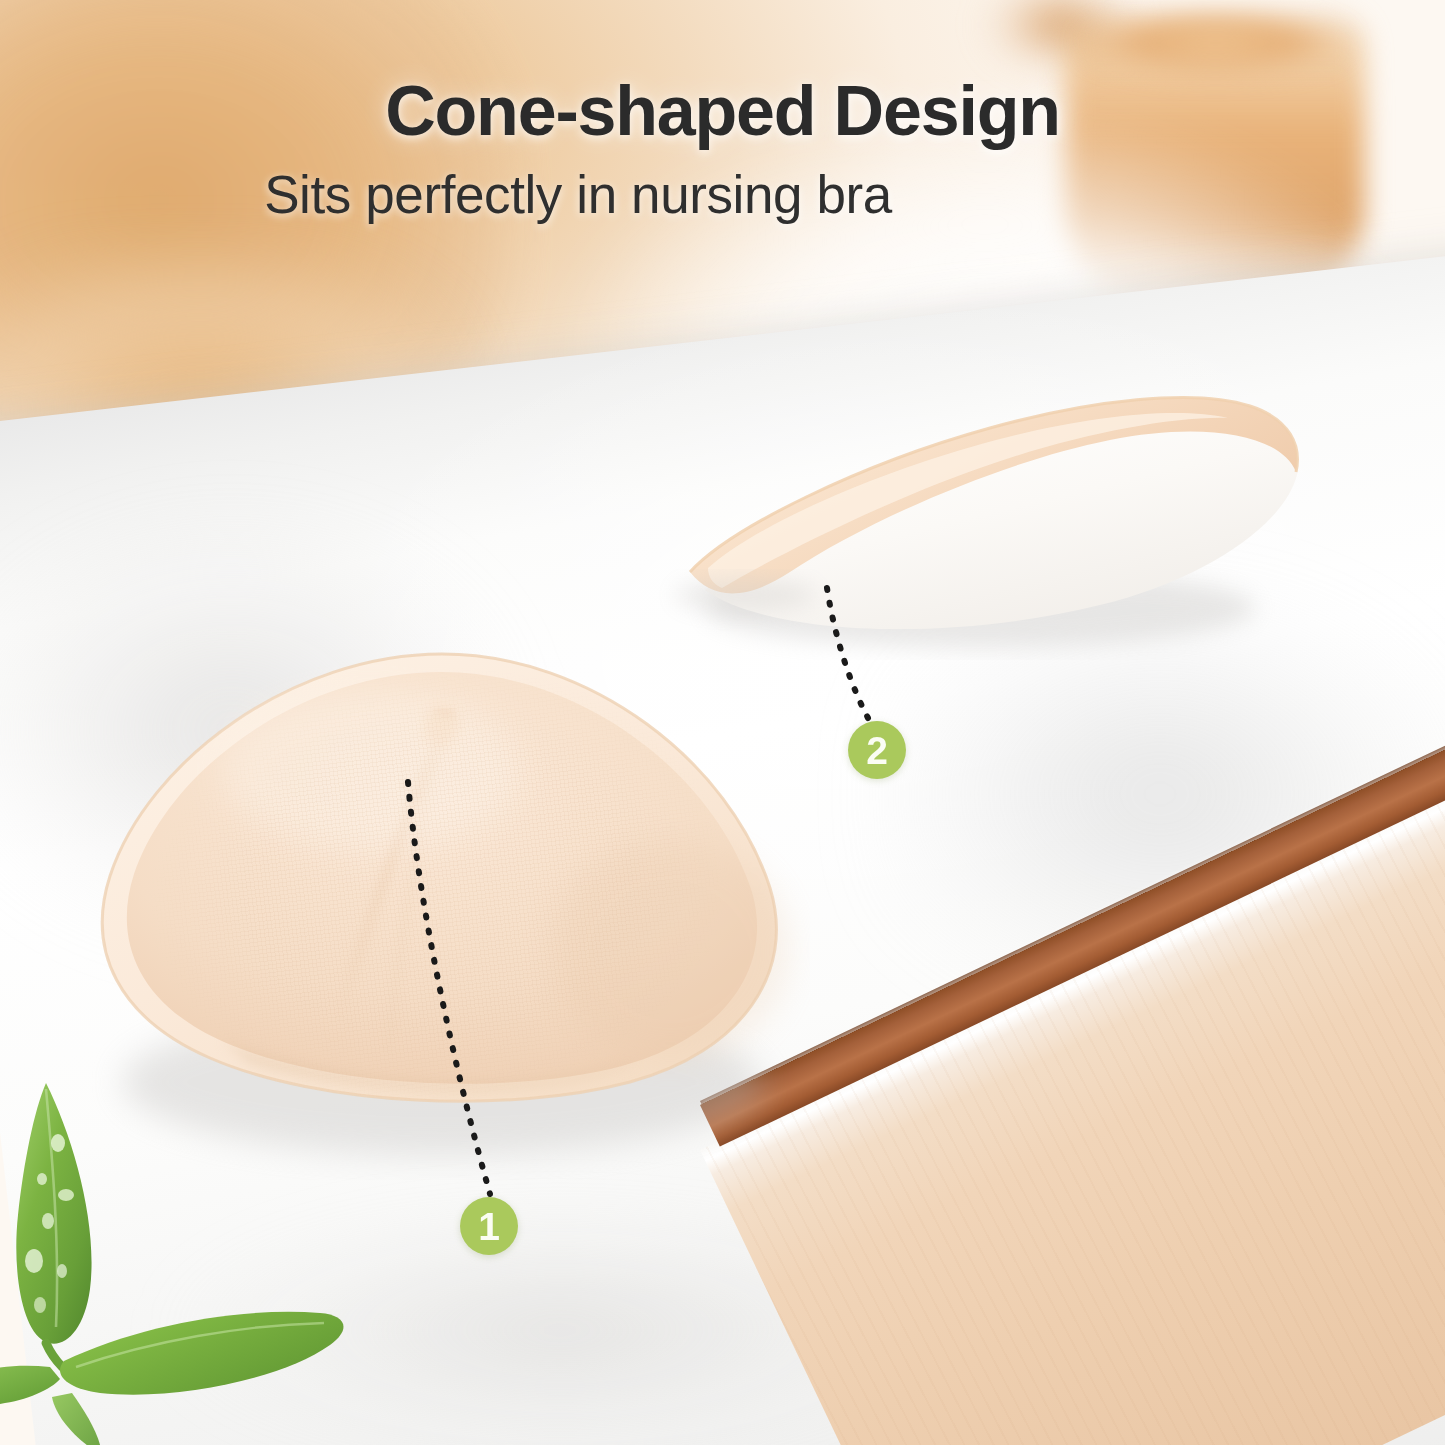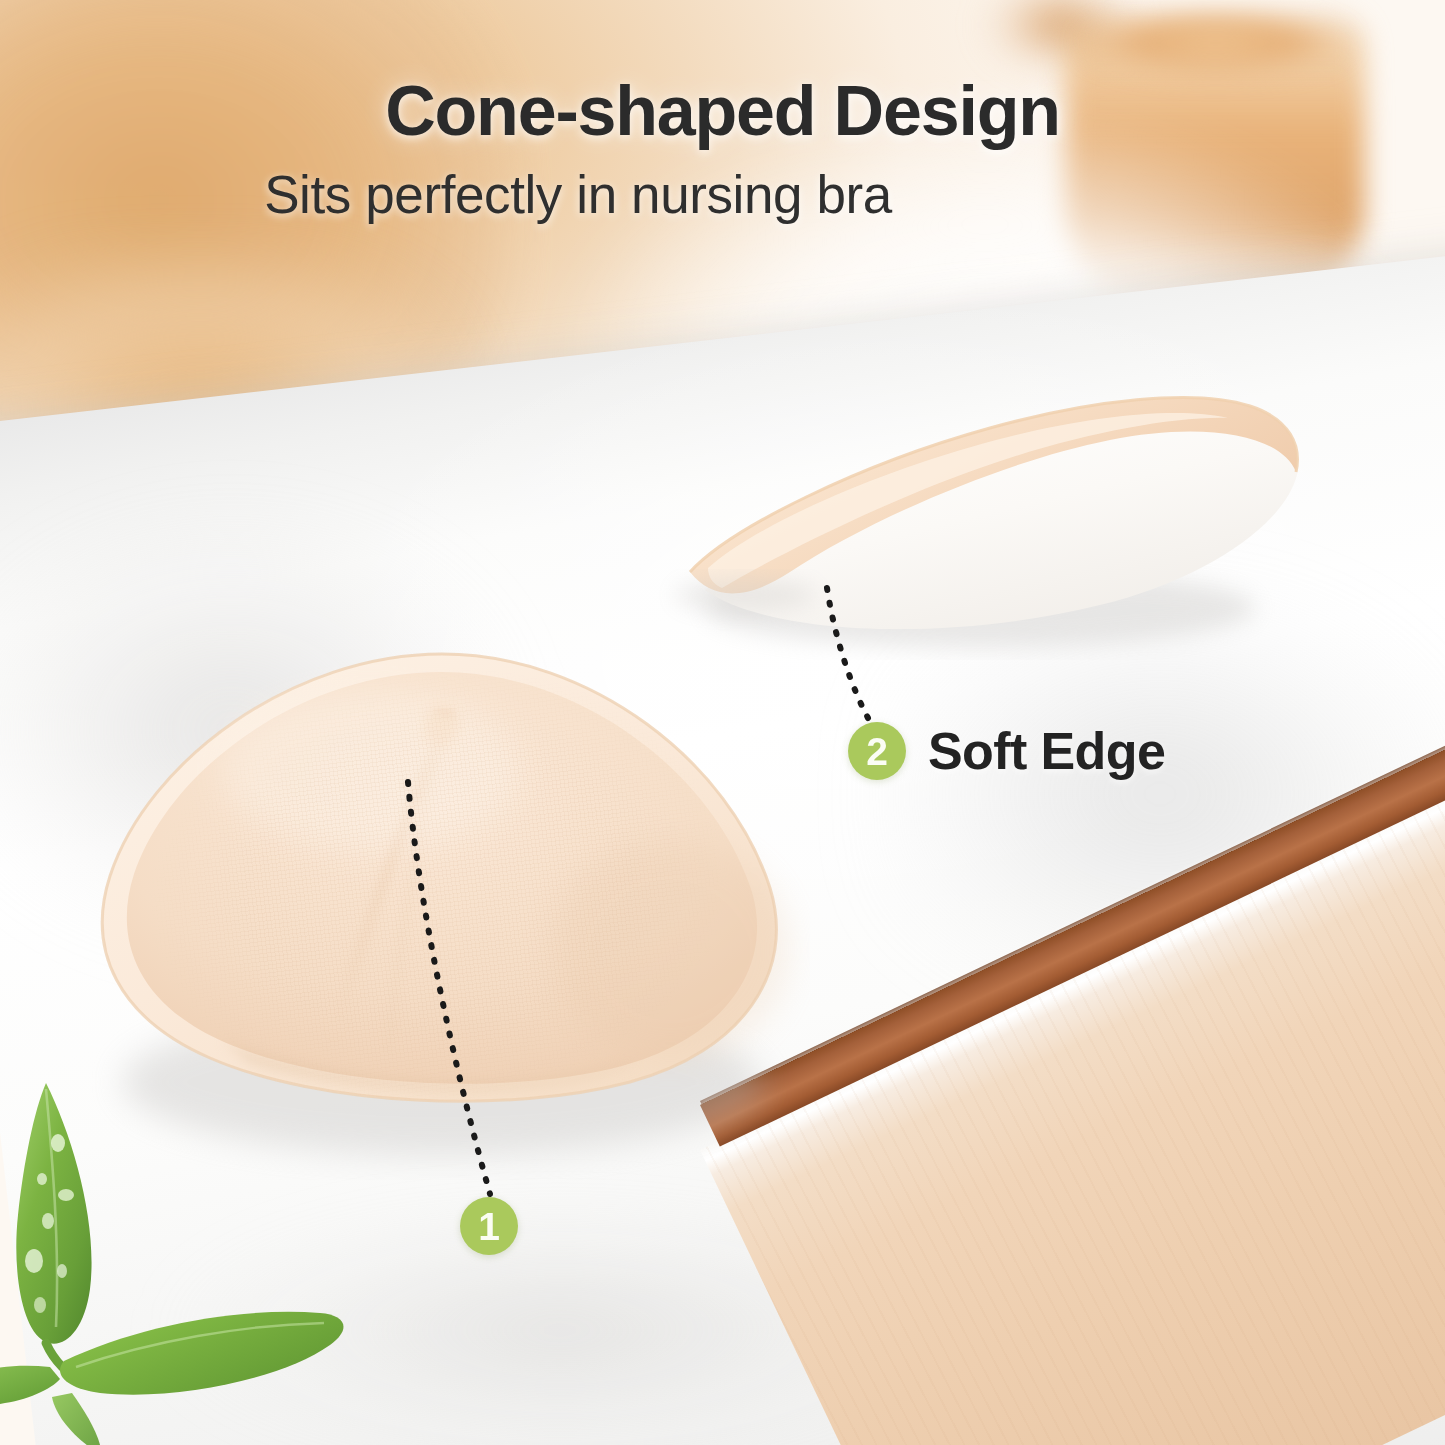--- a/index.html
+++ b/index.html
@@ -419,20 +419,19 @@
     <path d="M 827 588 C 835 640, 852 688, 868 718" fill="none" stroke="#1a1a1a" stroke-width="6" stroke-linecap="round" stroke-dasharray="2 13"></path>
 
     <path d="M 408 782 C 418 900, 452 1060, 490 1194" fill="none" stroke="#1a1a1a" stroke-width="6" stroke-linecap="round" stroke-dasharray="2 13"></path>
   </svg>
 
   <div class="headline">Cone-shaped Design</div>
   <div class="subhead">Sits perfectly in nursing bra</div>
 
   <div class="callout" id="callout-2">
     <div class="badge">2</div>
-    <div class="callout-label">Soft Edge</div>
   </div>
 
   <div class="callout" id="callout-1">
     <div class="badge">1</div>
   </div>
 
 </div>
 
 </body></html>

